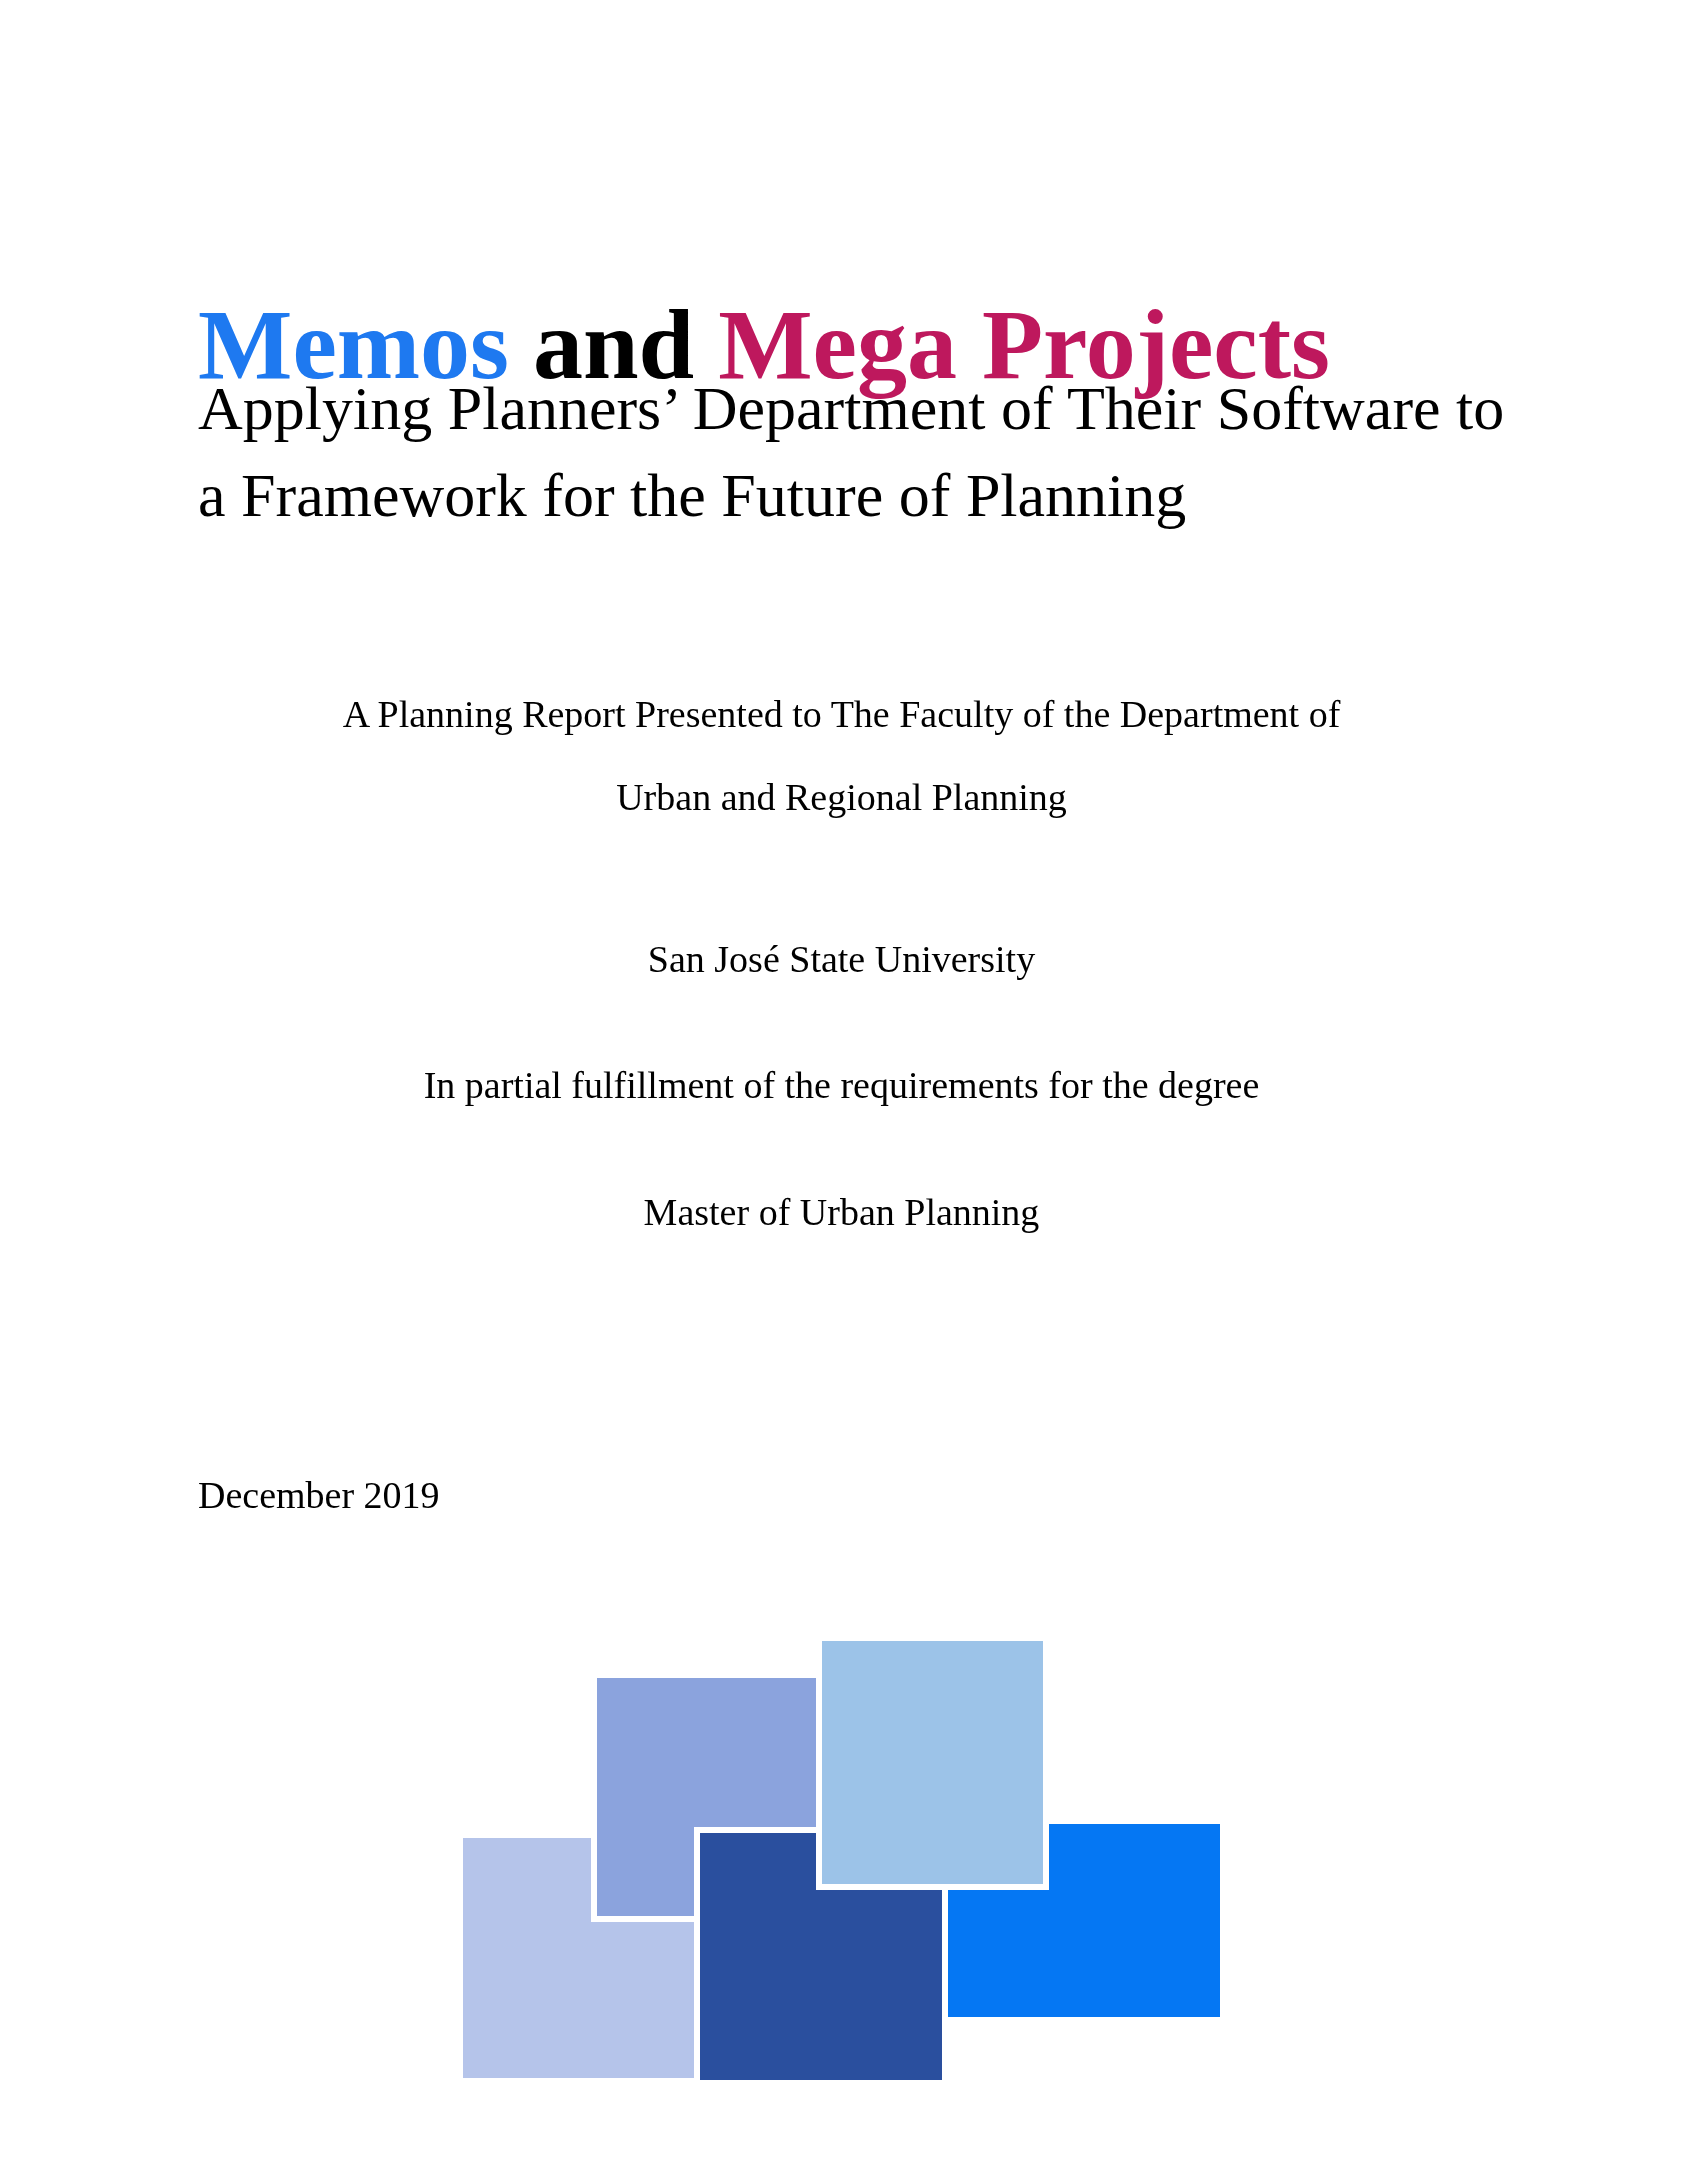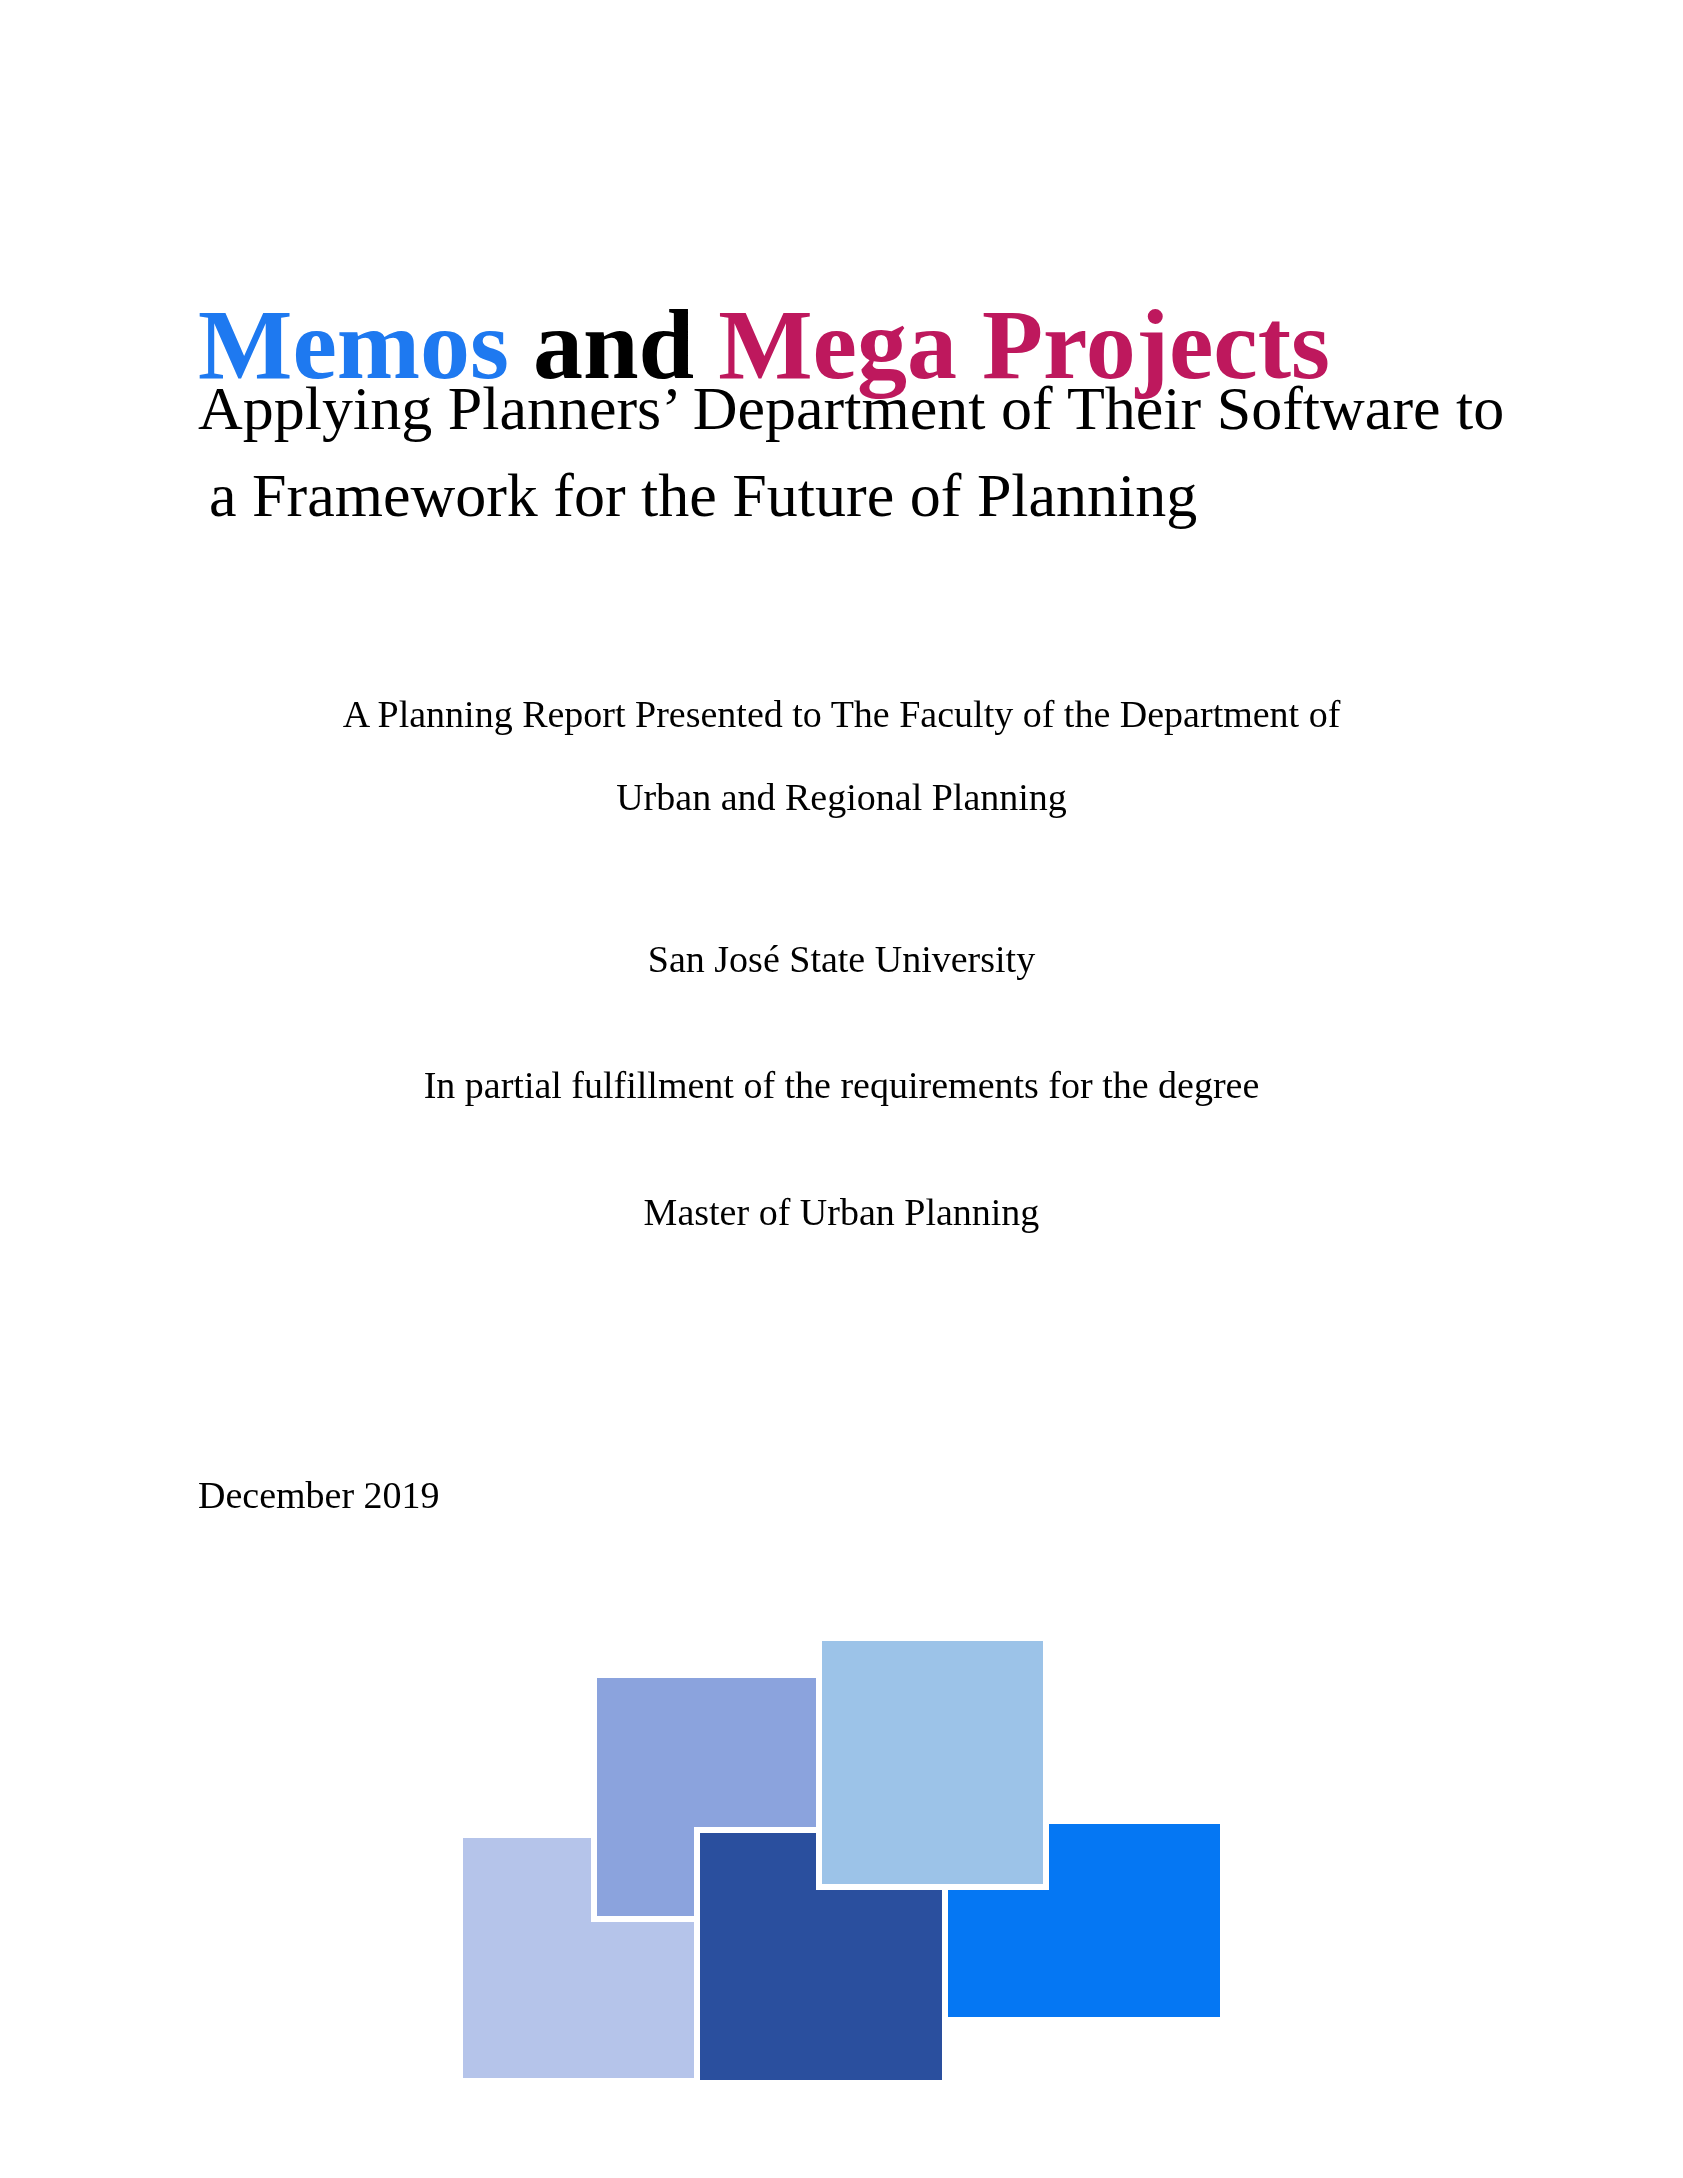--- a/index.html
+++ b/index.html
@@ -19,21 +19,21 @@
     left: 198px;
     top: 228px;
     font-size: 100px;
     font-weight: bold;
     letter-spacing: 0;
   }
   .title span + span { margin-left: 0.24em; }
 
   .subtitle { font-size: 62px; left: 198px; }
   .subtitle1 { top: 377px; }
-  .subtitle2 { top: 464px; margin-left: 11px; }
+  .subtitle2 { top: 464px; }
 
   .body-line { font-size: 38px; }
   .centered { left: 0; width: 100%; text-align: center; }
 
   .present1   { top: 695px; }
   .present2   { top: 778px; }
   .university { top: 940px; }
   .fulfill1   { top: 1066px; }
   .fulfill2   { top: 1193px; }
   .author     { left: 198px; top: 1370px; }

